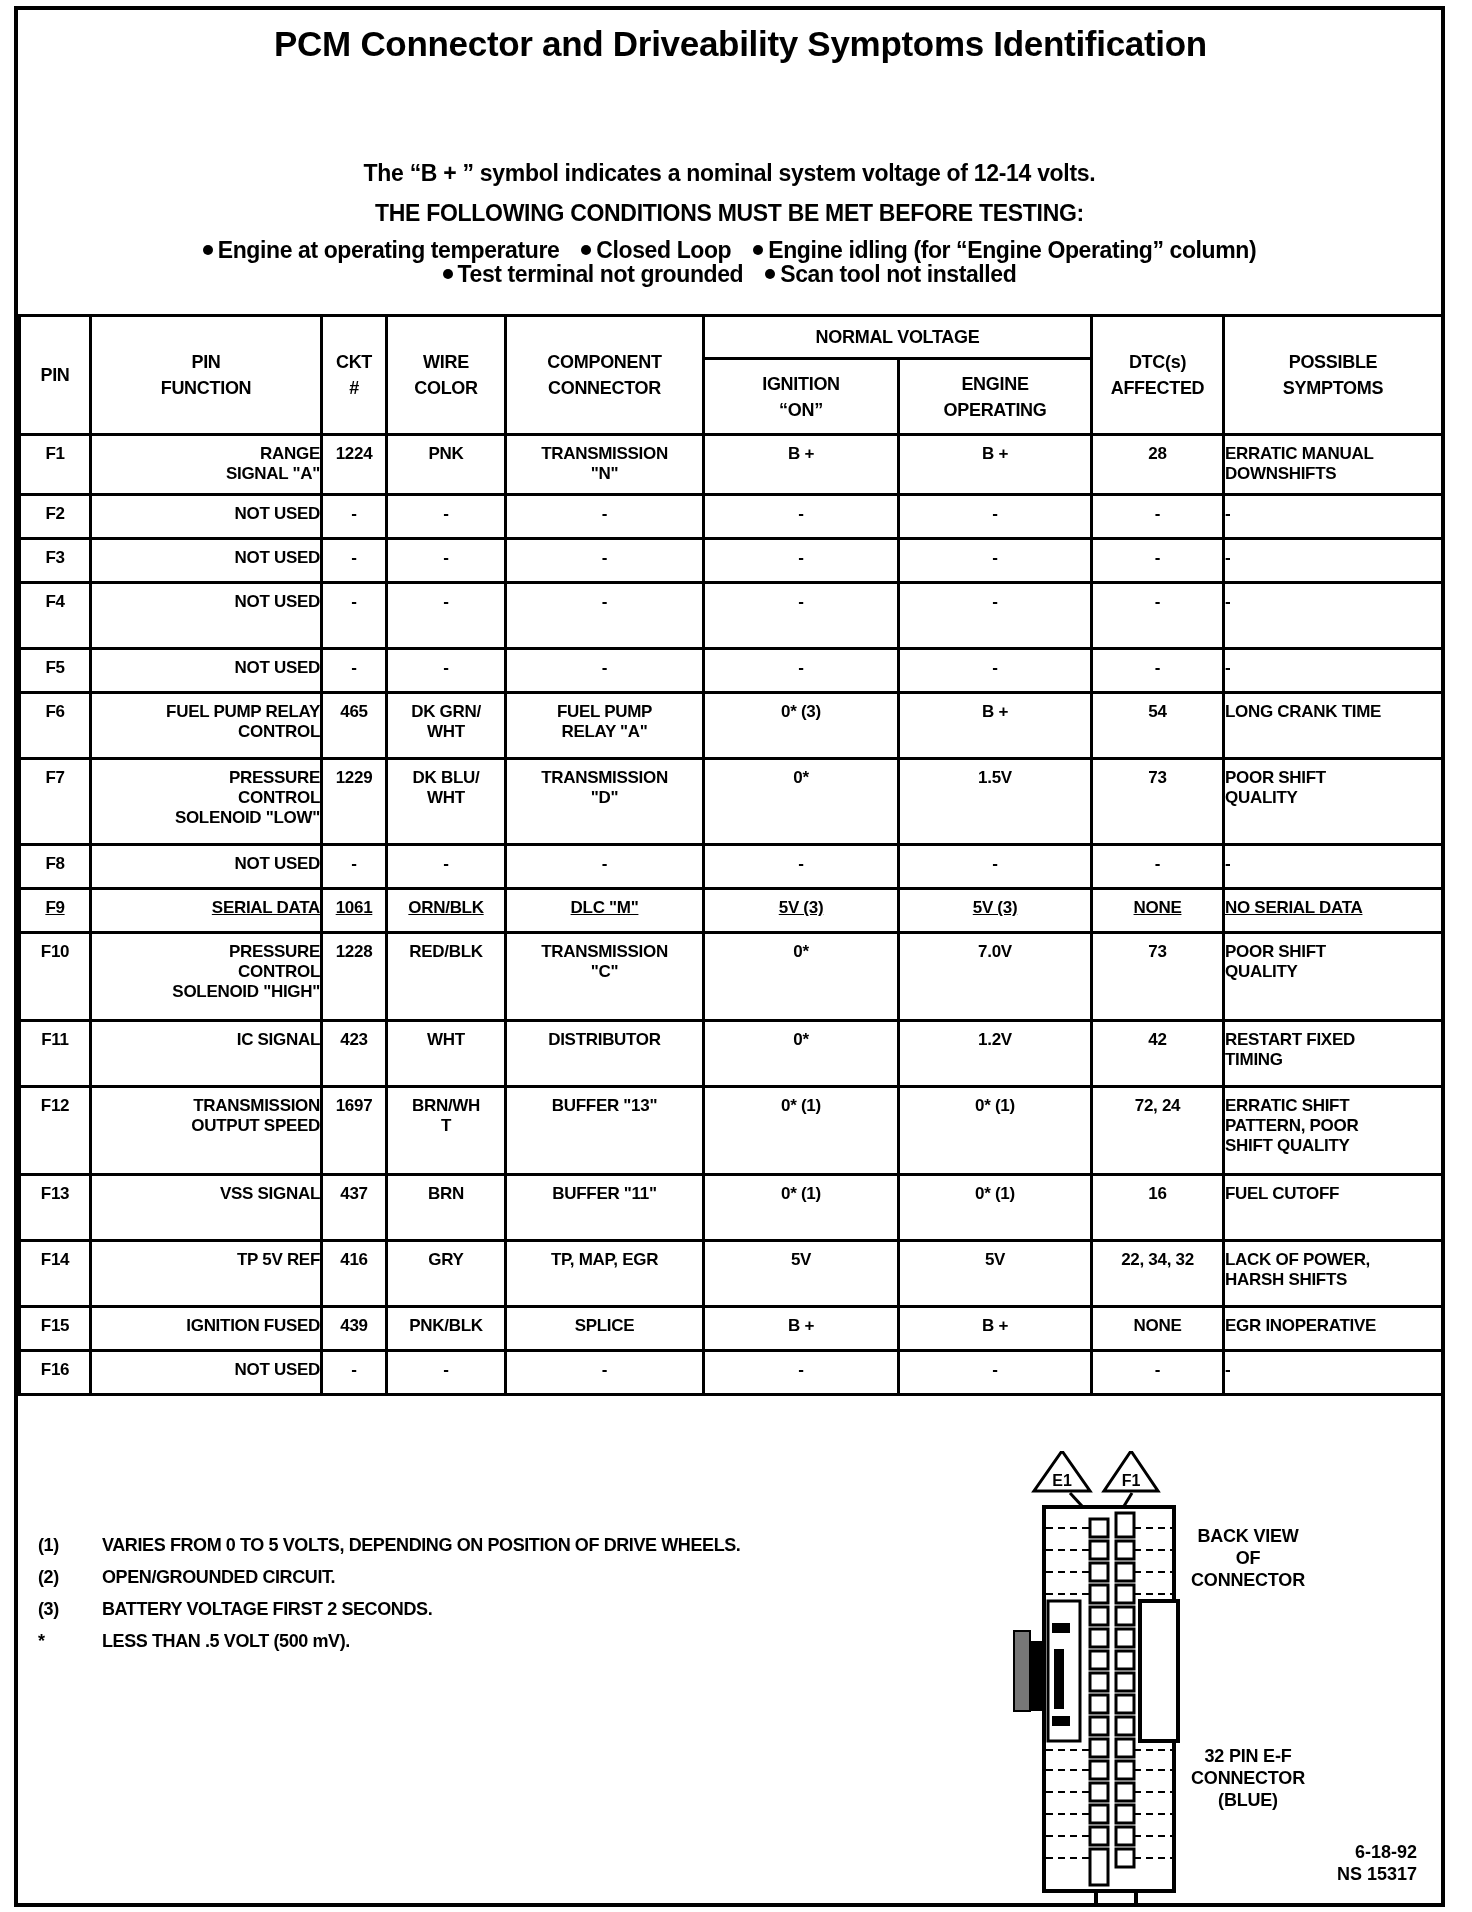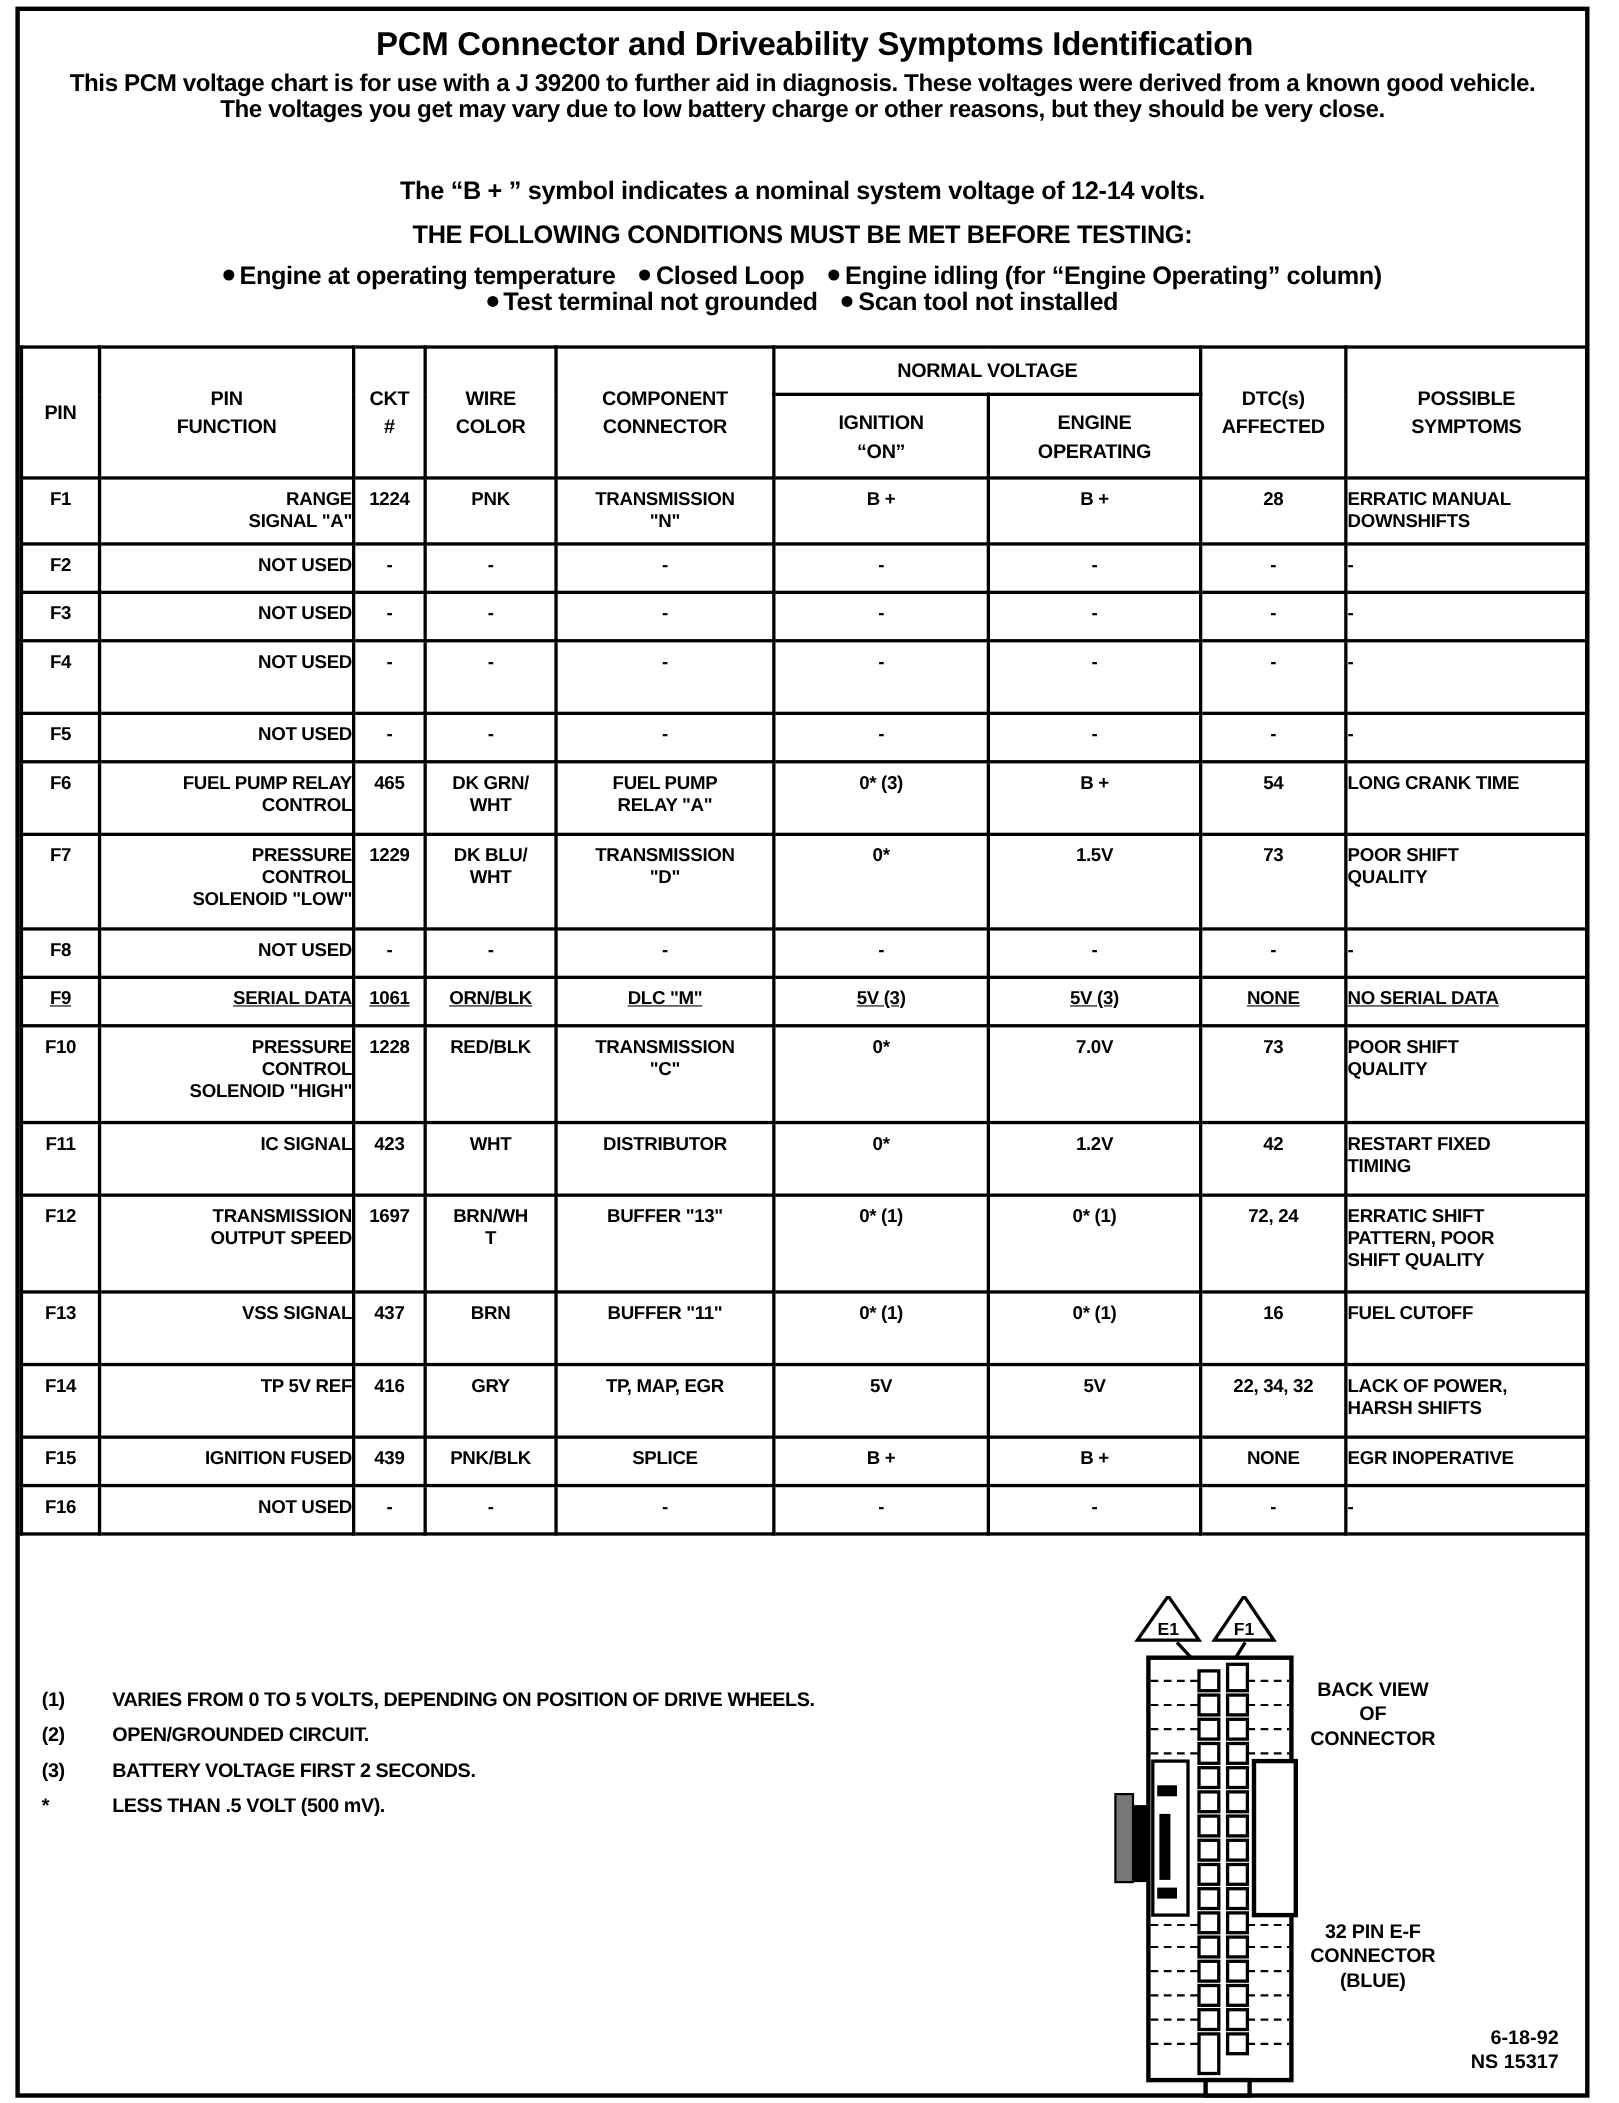--- a/index.html
+++ b/index.html
@@ -5,21 +5,21 @@
   html, body { margin: 0; padding: 0; background: #ffffff; }
   body {
     width: 1472px; height: 1912px; position: relative; overflow: hidden;
     font-family: "Liberation Sans", "DejaVu Sans", sans-serif; color: #000;
   }
   .frame {
     position: absolute; left: 14px; top: 6px; width: 1423px; height: 1893px;
     border: 4px solid #000; box-sizing: content-box;
   }
   .header { position: absolute; left: 0; top: 0; width: 1423px; height: 304px; text-align: center; }
-  .title { position: absolute; left: 0; right: 0; top: 14px; font-size: 30px; font-weight: bold; letter-spacing: -0.3px; padding-left: 22px; }
+  .title { position: absolute; left: 0; right: 0; top: 14px; font-size: 35px; font-weight: bold; letter-spacing: -0.3px; padding-left: 22px; }
   .intro { position: absolute; left: 40px; right: 40px; top: 54px; font-size: 22px; font-weight: bold; line-height: 23px; letter-spacing: -0.4px; }
   .bplus { position: absolute; left: 0; right: 0; top: 150px; font-size: 23px; font-weight: bold; letter-spacing: -0.3px; }
   .cond-title { position: absolute; left: 0; right: 0; top: 190px; font-size: 23px; font-weight: bold; letter-spacing: -0.3px; }
   .cond-line { position: absolute; left: 0; right: 0; font-size: 23px; font-weight: bold; letter-spacing: -0.4px; line-height: 24px; }
   .cond-line.l1 { top: 228px; }
   .cond-line.l2 { top: 252px; }
   .cond-line .item { margin: 0 8px; }
   .cond-line .bullet { display: inline-block; width: 10px; height: 10px; border-radius: 50%; background: #000; margin-right: 5px; vertical-align: 3px; }
 
   table.pcm {
@@ -54,21 +54,20 @@
   .conn-label.pins { left: 1156px; top: 324px; width: 148px; }
   .docid { position: absolute; right: 24px; top: 420px; text-align: right; font-size: 18px; font-weight: bold; line-height: 22px; }
 </style>
 </head>
 <body>
 
 <div class="frame">
 
   <div class="header">
     <div class="title">PCM Connector and Driveability Symptoms Identification</div>
-    <div class="intro">This PCM voltage chart is for use with a J 39200 to further aid in diagnosis.  These voltages were derived from a known good vehicle.  The voltages you get may vary due to low battery charge or other reasons, but they should be very close.</div>
     <div class="bplus">The “B + ” symbol indicates a nominal system voltage of 12-14 volts.</div>
     <div class="cond-title">THE FOLLOWING CONDITIONS MUST BE MET BEFORE TESTING:</div>
     <div class="cond-line l1">
       <span class="item"><span class="bullet"></span><span>Engine at operating temperature</span></span>
       <span class="item"><span class="bullet"></span><span>Closed Loop</span></span>
       <span class="item"><span class="bullet"></span><span>Engine idling (for “Engine Operating” column)</span></span>
     </div>
     <div class="cond-line l2">
       <span class="item"><span class="bullet"></span><span>Test terminal not grounded</span></span>
       <span class="item"><span class="bullet"></span><span>Scan tool not installed</span></span>

